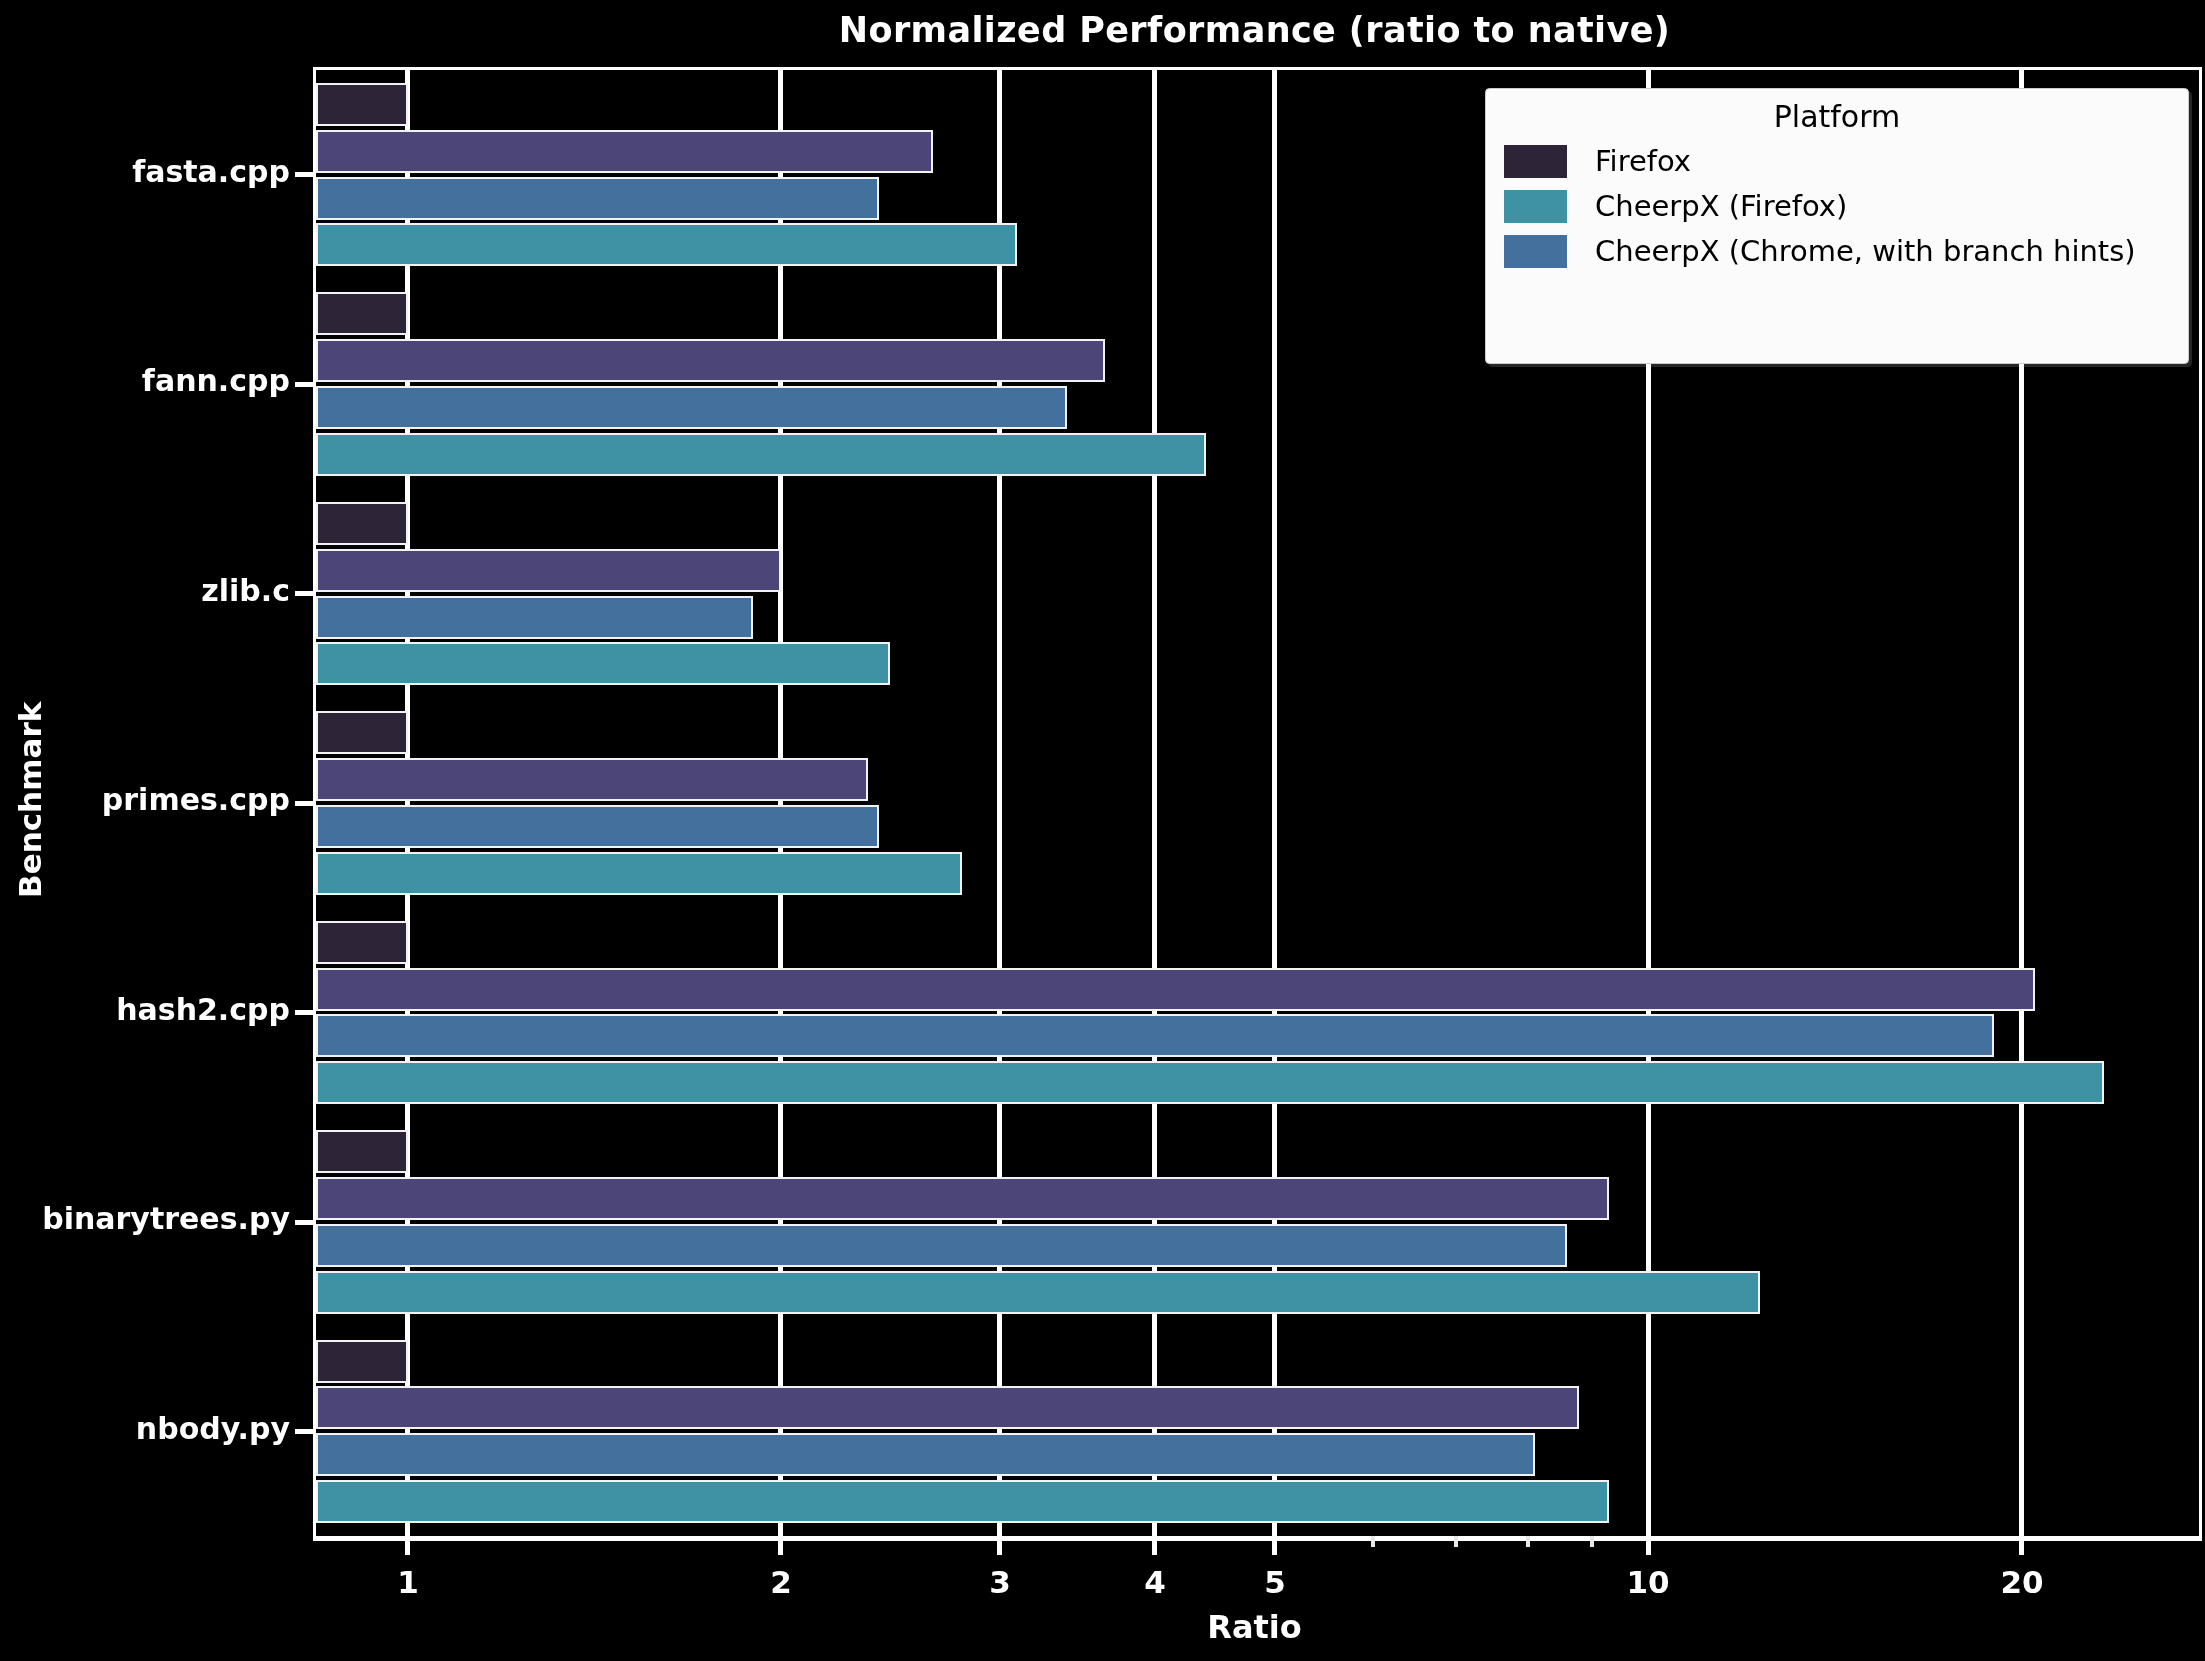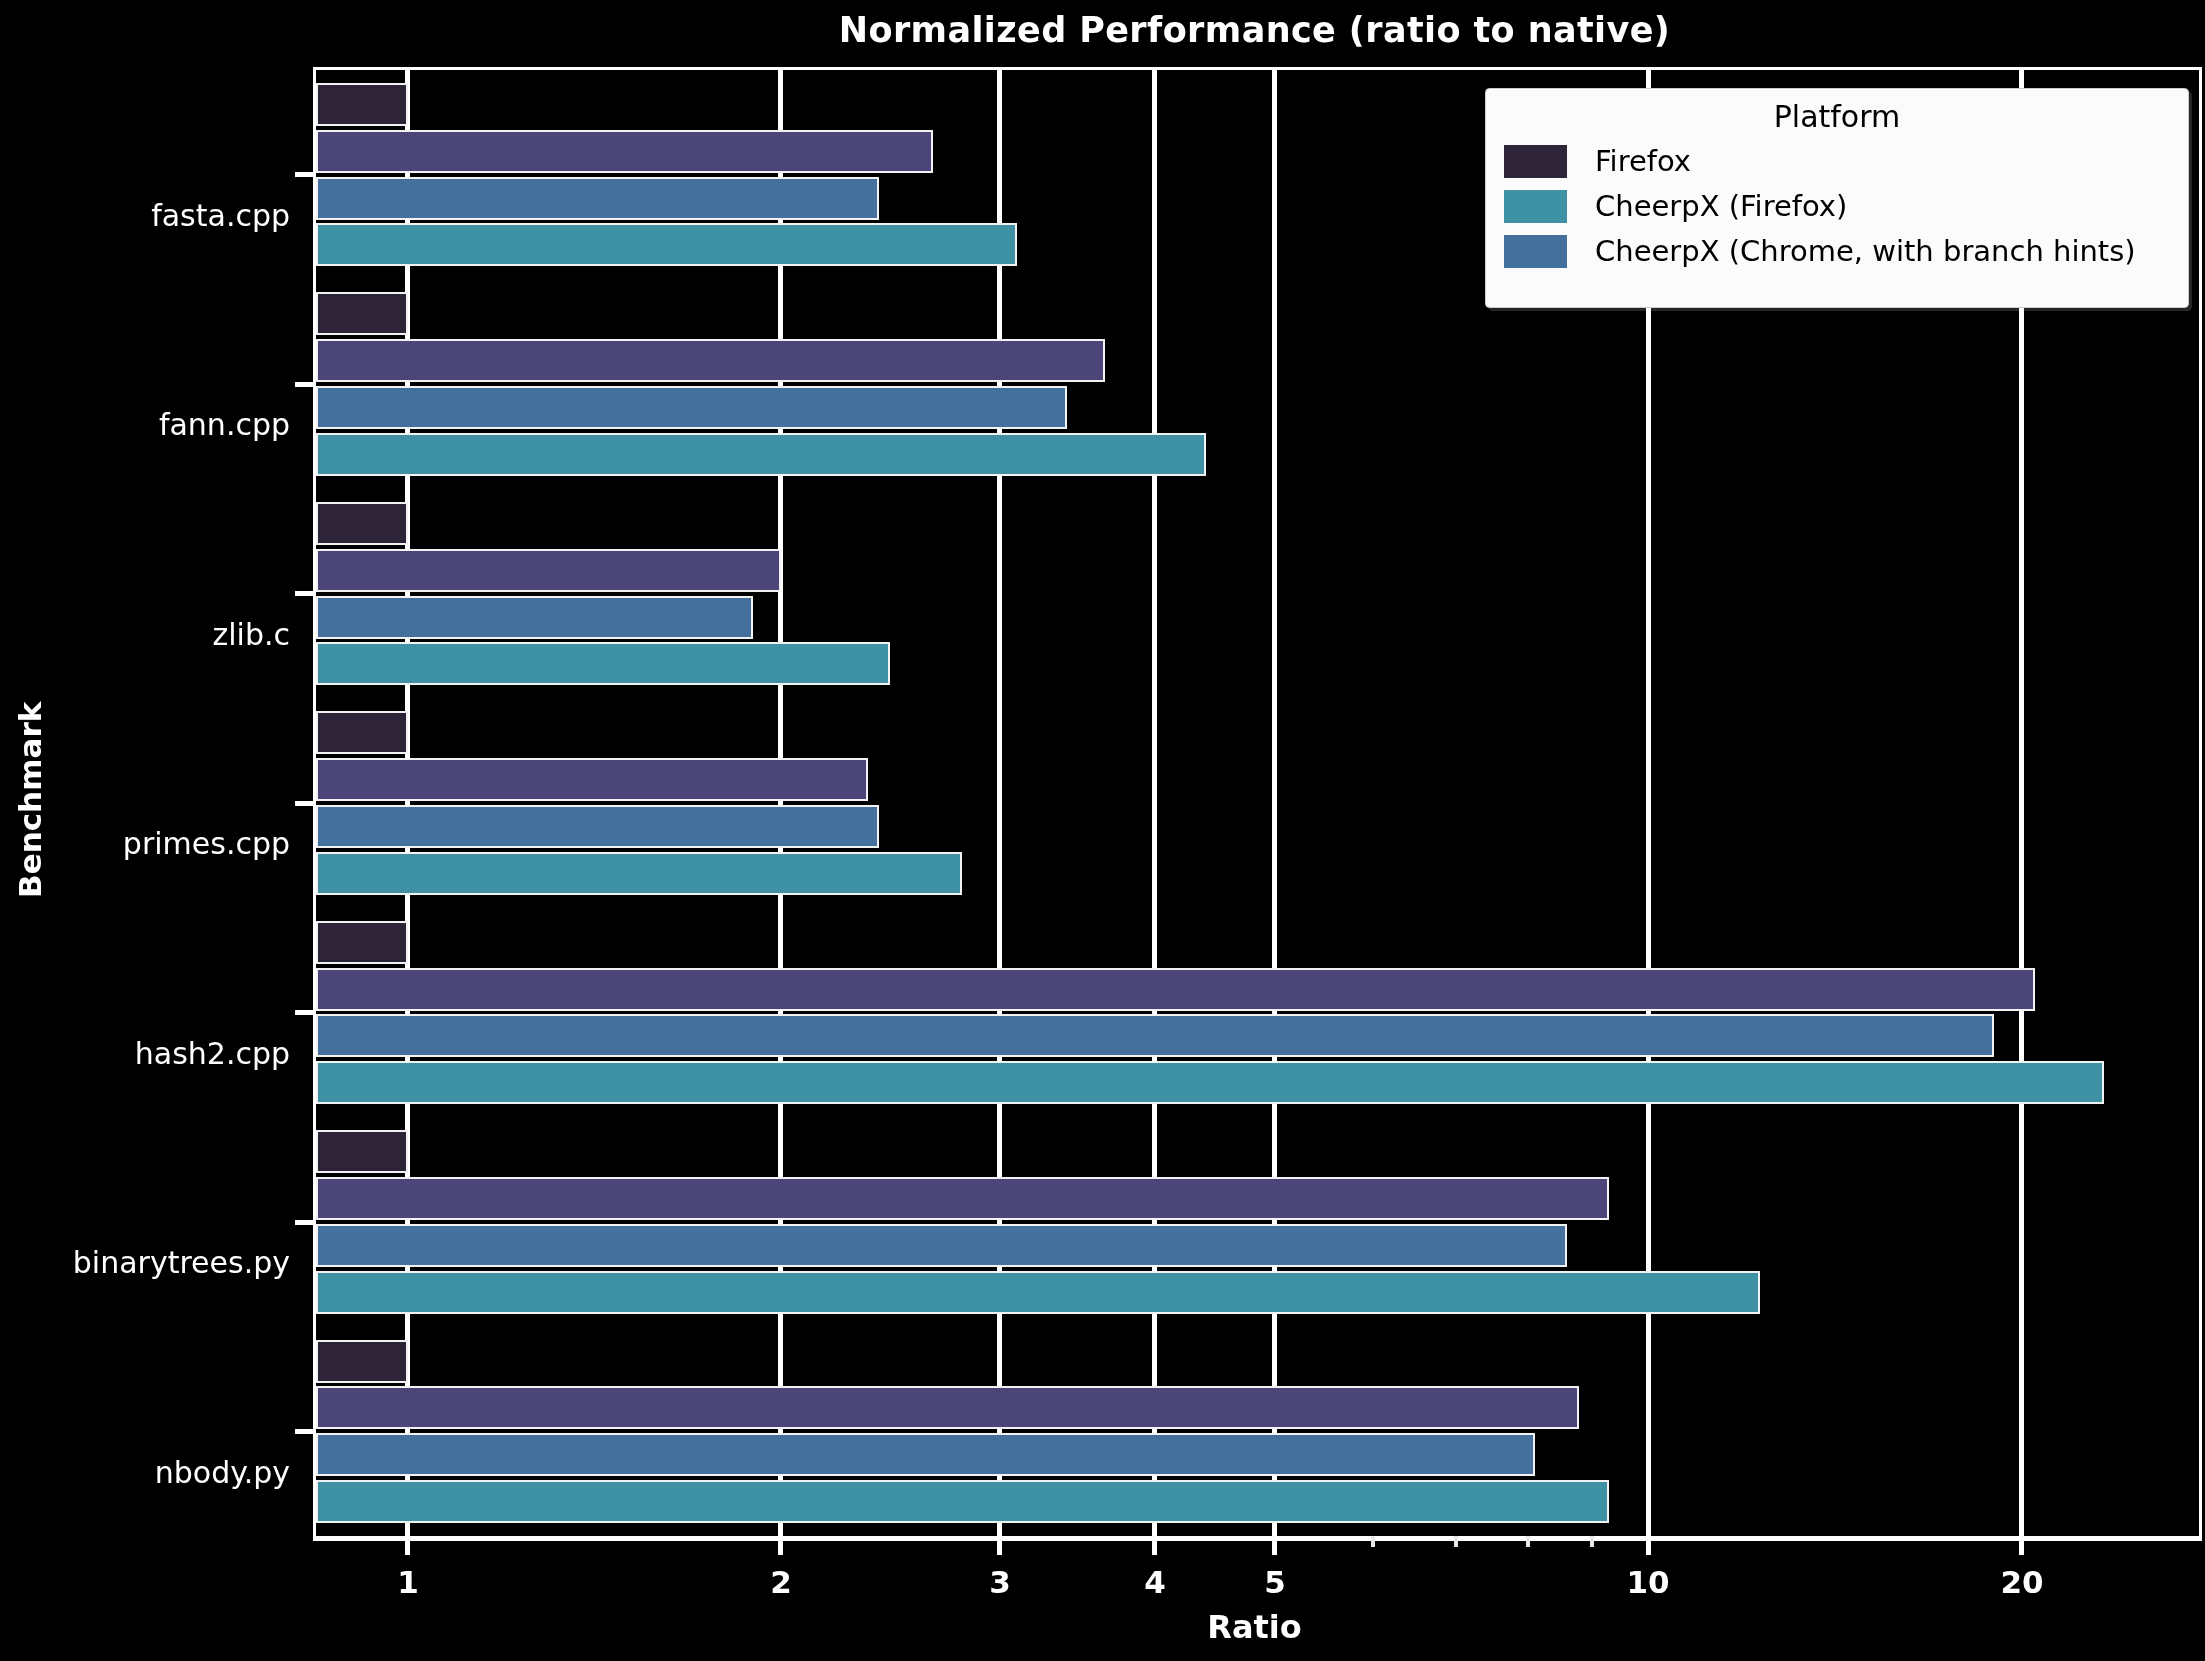--- a/index.html
+++ b/index.html
@@ -9,27 +9,27 @@
     color:#fff;font-size:35px;font-weight:bold;letter-spacing:0.4px;}
   .plot-area{position:absolute;left:313px;top:67px;width:1883px;height:1466px;
     background:#000;border:3px solid #fff;border-bottom:5.2px solid #fff;box-sizing:content-box;}
   .gridline{position:absolute;top:0;width:5.2px;background:#fff;z-index:1;}
   .bar{position:absolute;height:43px;box-sizing:border-box;border:2.2px solid #f2f2f2;z-index:2;}
   .x-tick-mark{position:absolute;width:5.2px;height:19.4px;background:#fff;z-index:1;}
   .x-minor-tick-mark{position:absolute;width:3.7px;height:11px;background:#e8e8e8;z-index:1;}
   .x-tick-label{position:absolute;color:#fff;font-size:31px;font-weight:bold;transform:translateX(-50%);z-index:3;}
   .y-tick-mark{position:absolute;left:-21px;width:18px;height:4.5px;background:#fff;}
   .y-tick-label{position:absolute;left:30px;width:260px;text-align:right;color:#fff;
-    font-size:30px;font-weight:normal;line-height:36px;margin-top:44px;}
+    font-size:30px;font-weight:bold;line-height:36px;}
   .x-axis-label{position:absolute;top:1608px;left:313px;width:1883px;text-align:center;
     color:#fff;font-size:32px;font-weight:bold;}
   .y-axis-label{position:absolute;left:6px;top:67px;height:1466px;width:48px;display:flex;
     align-items:center;justify-content:center;color:#fff;font-size:31px;font-weight:bold;
     writing-mode:vertical-rl;transform:rotate(180deg);}
-  .legend{position:absolute;left:1169px;top:18px;width:704px;height:220px;background:#fbfbfb;
+  .legend{position:absolute;left:1169px;top:18px;width:704px;height:276px;background:#fbfbfb;
     border:1.5px solid #cccccc;border-radius:4.5px;z-index:5;box-sizing:border-box;
     padding:4.5px 18px 7.4px 18px;color:#000;box-shadow:3px 3px 0 rgba(255,255,255,0.15);}
   .legend-title{text-align:center;font-size:30px;height:45px;line-height:45px;color:#000;}
   .legend-row{display:flex;align-items:center;height:45px;gap:28px;}
   .legend-swatch{width:63px;height:33px;flex:0 0 auto;}
   .legend-label{font-size:29px;color:#000;white-space:nowrap;}
 </style>
 </head>
 <body>
 

